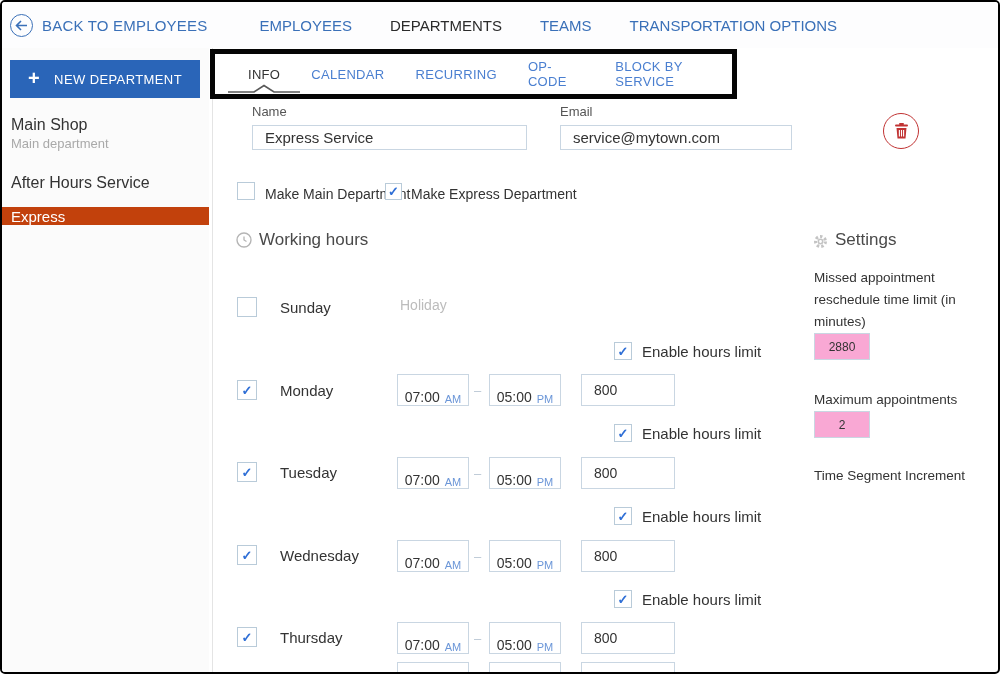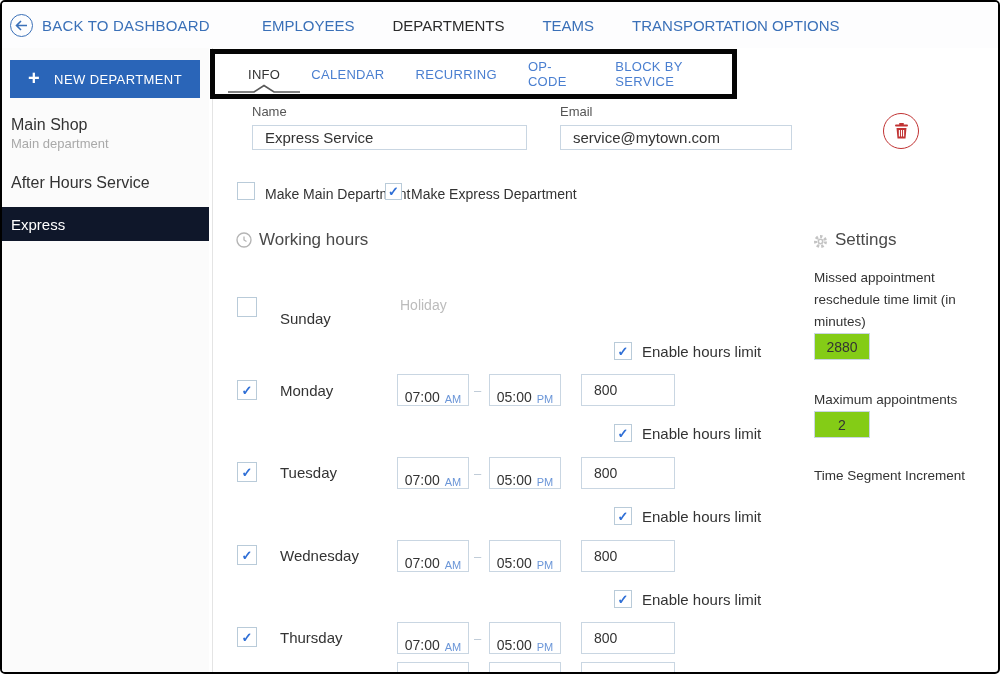--- a/index.html
+++ b/index.html
@@ -19,21 +19,21 @@
   .nav-item.active { color:#2b2b2b; }
   
   .sidebar { position:absolute; top:46px; left:0; width:207px; bottom:0; background:#fbfbfb; }
   .vline { position:absolute; top:46px; left:210px; width:1px; bottom:0; background:#e4e4e4; }
   .new-dept-btn { position:absolute; left:8px; top:12px; width:190px; height:38px; background:#2a65b8; color:#fff;
     border:none; font-family:inherit; font-size:13px; letter-spacing:.4px; cursor:pointer; display:flex; align-items:center; justify-content:center; gap:14px; }
   .plus { font-size:20px; font-weight:bold; line-height:1; position:relative; top:-1px; }
   .dept-item { position:absolute; left:0; width:207px; padding-left:9px; cursor:pointer; }
   .dept-name { font-size:16px; color:#333; }
   .dept-sub { font-size:13px; color:#a9a9a9; margin-top:2px; }
-  .dept-item.selected { background:#0f172a; height:34px; display:flex; align-items:center; }
+  .dept-item.selected { background:#c2410c; height:18px; display:flex; align-items:center; }
   .dept-item.selected .dept-name { color:#fff; font-size:15px; }
   
   .tabsbox { position:absolute; left:208px; top:47px; width:527px; height:50px; background:#fff; border:5px solid #050505; display:flex; align-items:center; gap:31px; padding-left:33px; }
   .tab { font-size:13px; color:#4a7fd0; letter-spacing:.3px; cursor:pointer; position:relative; height:100%; display:flex; align-items:center; }
   .tab.active { color:#333; }
   .tab.active svg { position:absolute; left:50%; transform:translateX(-50%); bottom:1px; }
   
   .lbl { position:absolute; font-size:13px; color:#555; }
   .txt-input { position:absolute; height:25px; border:1px solid #c9d6e2; font-family:inherit; font-size:15px; color:#333; padding-left:12px; background:#fff; }
   .trash-btn { position:absolute; left:881px; top:111px; width:36px; height:36px; border:1.5px solid #c13333; border-radius:50%; background:#fff; cursor:pointer; display:flex; align-items:center; justify-content:center; }
@@ -50,38 +50,38 @@
   .enable-lbl { position:absolute; font-size:15px; color:#333; }
   
   .time-box { position:absolute; width:72px; height:32px; border:1px solid #c9d6e2; background:#fff; display:flex; align-items:flex-end; justify-content:center; gap:5px; cursor:text; }
   .time-val { font-size:14px; color:#333; }
   .ampm { font-size:11px; color:#6b96d8; }
   .dash { position:absolute; font-size:13px; color:#b9c6d4; }
   .limit-input { position:absolute; width:94px; height:32px; border:1px solid #c9d6e2; font-family:inherit; font-size:14px; color:#333; padding-left:12px; background:#fff; }
   .partial-box { position:absolute; width:72px; height:30px; border:1px solid #c9d6e2; background:#fff; top:660px; }
   
   .set-lbl { position:absolute; font-size:13.5px; color:#333; line-height:22px; }
-  .set-input { position:absolute; width:56px; height:27px; border:1px solid #c9d6e2; font-family:inherit; font-size:14px; color:#333; text-align:center; background:#84cc16; }
+  .set-input { position:absolute; width:56px; height:27px; border:1px solid #c9d6e2; font-family:inherit; font-size:12px; color:#333; text-align:center; background:#f9a8d4; }
   .seg-grid { position:absolute; left:812px; top:492px; display:grid; grid-template-columns:60px 60px 60px; grid-auto-rows:28px; }
   .seg { font-size:13.5px; color:#4a7fd0; display:flex; align-items:center; justify-content:center; cursor:pointer; }
   .seg.selected { background:#3f3f3f; color:#fff; }
 </style>
 </head>
 <body>
 
 <div class="screen">
 
   <div class="topnav">
     <div class="back-group">
       <span class="back-circle">
         <svg width="13" height="11" viewBox="0 0 13 11">
             <path d="M6 1 L1.5 5.5 L6 10 M1.5 5.5 H12" stroke="#3a70b8" stroke-width="1.6" fill="none"></path>
           </svg>
       </span>
-      <span class="nav-link">BACK TO DASHBOARD</span>
+      <span class="nav-link">BACK TO EMPLOYEES</span>
     </div>
     <div class="nav-items">
       <span class="nav-item">EMPLOYEES</span>
       <span class="nav-item active">DEPARTMENTS</span>
       <span class="nav-item">TEAMS</span>
       <span class="nav-item">TRANSPORTATION OPTIONS</span>
     </div>
   </div>
 
   <div class="sidebar">
@@ -133,21 +133,21 @@
   <span class="cb cb-sm checked" style="left:383px; top:181px;"></span>
   <span class="cb-lbl-sm" style="left:409px; top:184px;">Make Express Department</span>
 
   <svg style="position:absolute; left:234px; top:230px;" width="16" height="16" viewBox="0 0 16 16">
     <circle cx="8" cy="8" r="7" fill="none" stroke="#b5b5b5" stroke-width="1.4"></circle>
     <path d="M8 4.5 V8 L10.5 9.5" stroke="#b5b5b5" stroke-width="1.3" fill="none"></path>
   </svg>
   <span class="sec-title" style="left:257px; top:228px;">Working hours</span>
 
   <span class="cb cb-lg" style="left:235px; top:295px;"></span>
-  <span class="day-lbl" style="left:278px; top:308px;">Sunday</span>
+  <span class="day-lbl" style="left:278px; top:297px;">Sunday</span>
   <span class="holiday" style="left:398px; top:295px;">Holiday</span>
 
   <span class="cb cb-md checked" style="left:612px; top:340px;"></span>
   <span class="enable-lbl" style="left:640px; top:341px;">Enable hours limit</span>
   <span class="cb cb-lg checked" style="left:235px; top:378px;"></span>
   <span class="day-lbl" style="left:278px; top:380px;">Monday</span>
   <span class="time-box" style="left:395px; top:372px;">
     <span class="time-val">07:00</span>
     <span class="ampm">AM</span>
   </span>

